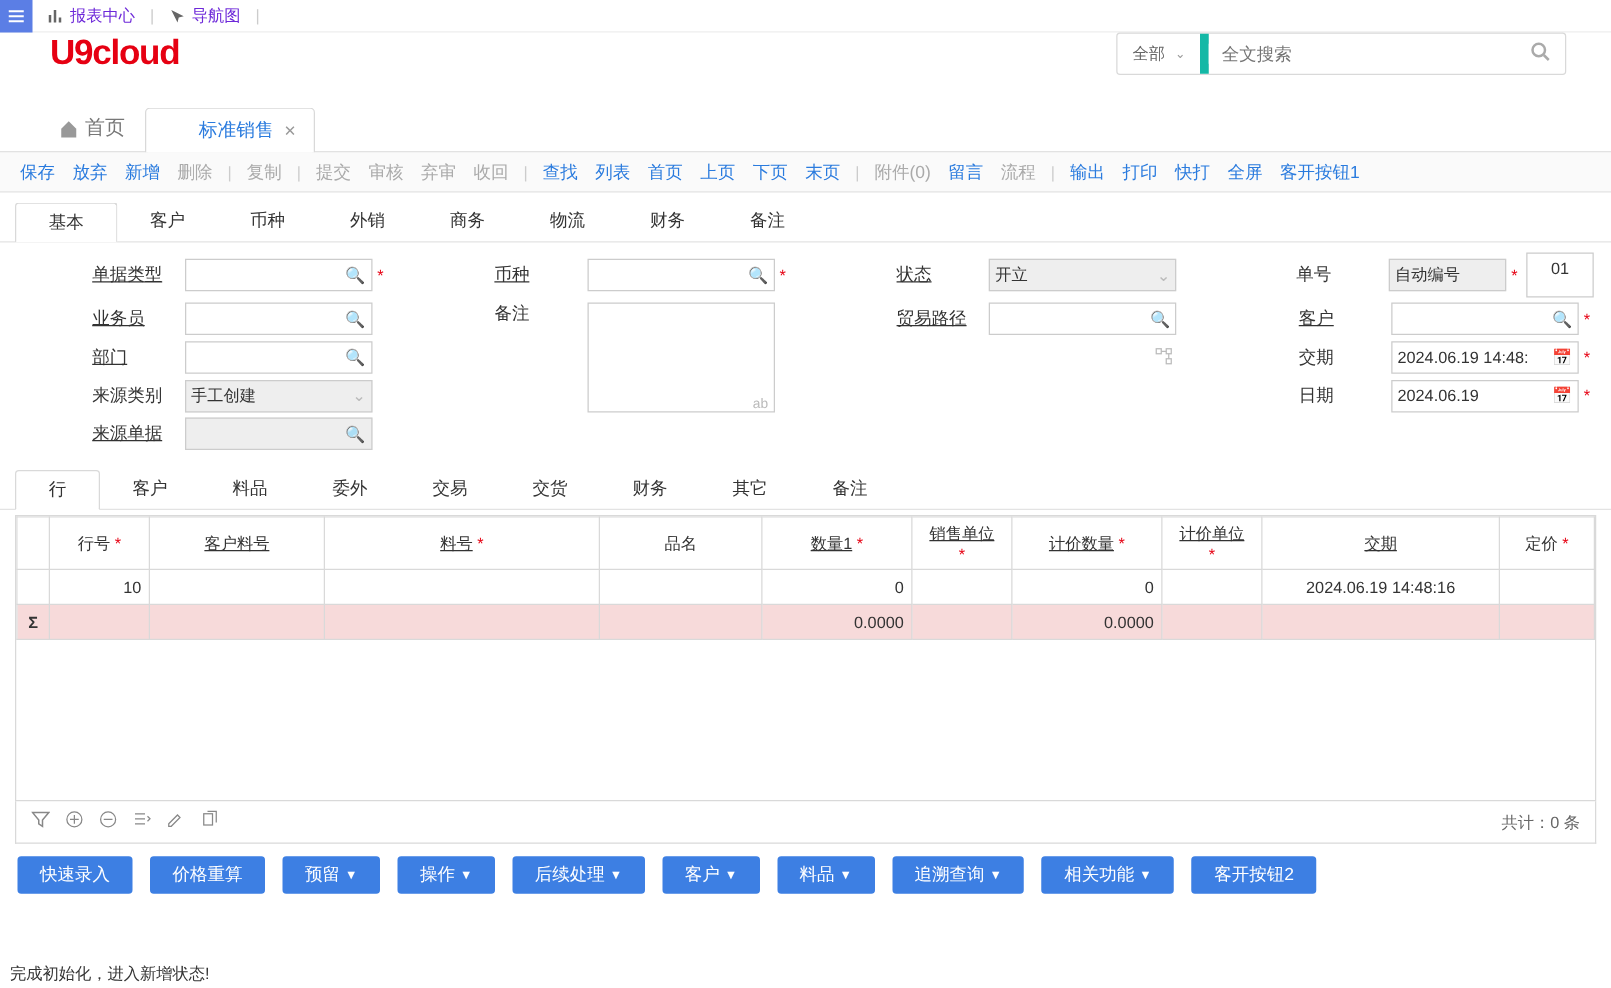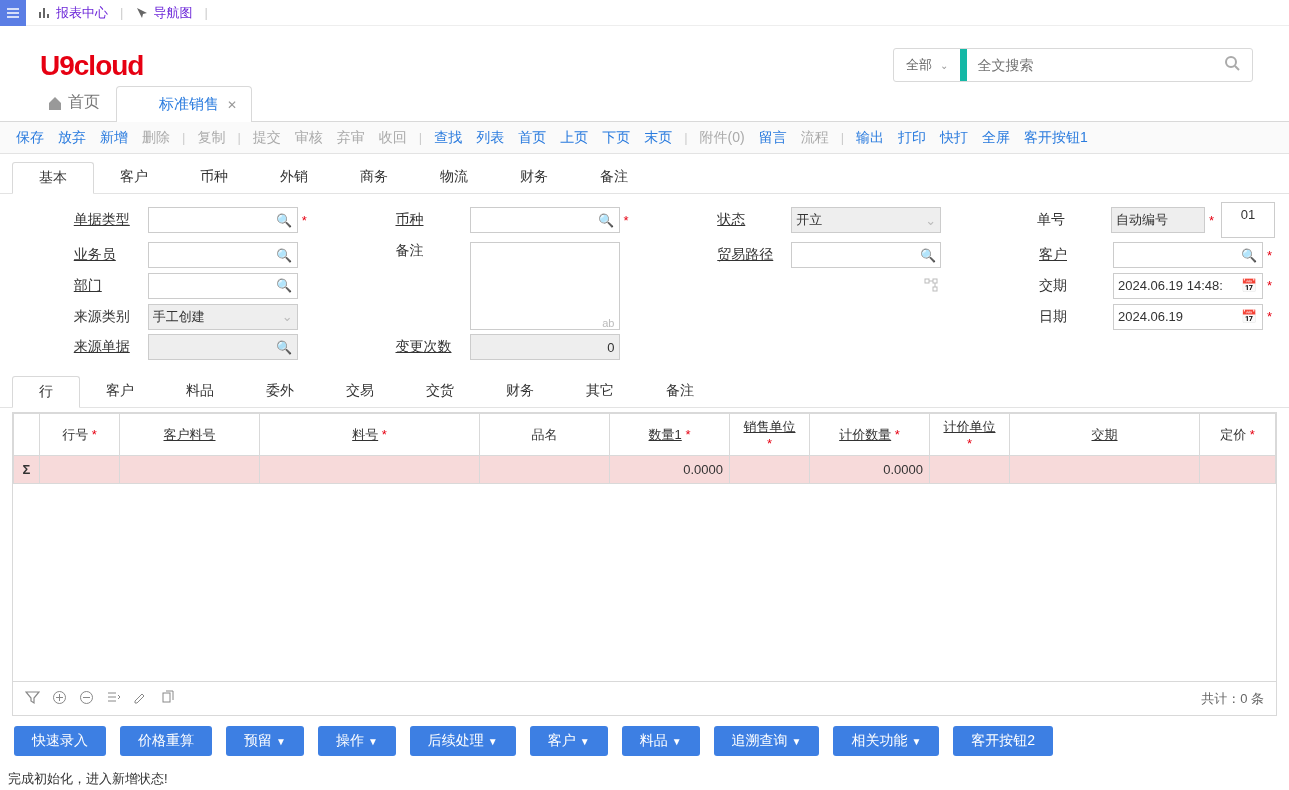--- a/index.html
+++ b/index.html
@@ -5,21 +5,21 @@
 *{box-sizing:border-box;margin:0;padding:0;font-family:"Microsoft YaHei",Arial,sans-serif;}
 body{background:#fff;font-size:13px;color:#333;width:1289px;height:790px;overflow:hidden;position:relative;}
 
 
 .topbar{height:26px;background:#fff;border-bottom:1px solid #eee;display:flex;align-items:center;padding:0 0;}
 .menu-btn{width:26px;height:26px;background:#5b7ee5;display:flex;align-items:center;justify-content:center;color:#fff;cursor:pointer;}
 .topbar-item{padding:0 12px;color:#6d28d9;cursor:pointer;display:flex;align-items:center;gap:4px;}
 .topbar-sep{color:#ccc;}
 
 
-.brandrow{height:56px;display:flex;align-items:flex-end;padding:0 36px 0 40px;justify-content:space-between;}
+.brandrow{height:56px;display:flex;align-items:flex-start;padding:0 36px 0 40px;justify-content:space-between;}
 .brand{font-size:28px;font-weight:700;color:#e60012;letter-spacing:-1px;}
 .searchbox{display:flex;align-items:center;border:1px solid #d9d9d9;border-radius:3px;height:34px;width:360px;}
 .search-scope{padding:0 12px;color:#666;display:flex;align-items:center;gap:8px;border-right:7px solid #14b8a6;height:100%;cursor:pointer;}
 .search-input{flex:1;border:none;outline:none;padding:0 10px;font-size:14px;color:#999;}
 .search-icon{width:40px;text-align:center;color:#999;font-size:18px;cursor:pointer;}
 
 
 .pagetabs{height:40px;display:flex;align-items:flex-end;padding:0 40px;border-bottom:1px solid #d9d9d9;}
 .hometab{display:flex;align-items:center;gap:4px;color:#777;padding:0 16px 8px 6px;cursor:pointer;font-size:16px;}
 .pagetab{border:1px solid #d9d9d9;border-bottom:none;border-radius:4px 4px 0 0;padding:8px 14px;background:#fff;display:flex;align-items:center;gap:8px;margin-bottom:-1px;}
@@ -52,21 +52,21 @@
 .remark-area .ctrl{height:88px;align-items:flex-end;justify-content:flex-end;}
 .remark-area .ctrl span.ab{color:#bbb;font-size:11px;}
 .trade-icon{height:26px;width:150px;display:flex;justify-content:flex-end;align-items:center;}
 
 
 .detailtabs{display:flex;padding:6px 12px 0 12px;border-bottom:1px solid #e3e3e3;}
 .detailtab{padding:6px 26px;cursor:pointer;font-size:14px;color:#333;}
 .detailtab.active{border:1px solid #d9d9d9;border-bottom:1px solid #fff;border-radius:3px 3px 0 0;margin-bottom:-1px;background:#fff;font-weight:500;}
 
 
-.gridwrap{margin:4px 12px 0 12px;border:1px solid #d9d9d9;height:270px;overflow:hidden;position:relative;}
+.gridwrap{margin:4px 12px 0 12px;border:1px solid #d9d9d9;height:229px;overflow:hidden;position:relative;}
 .grid{width:100%;border-collapse:collapse;table-layout:fixed;}
 .grid th,.grid td{border:1px solid #d9d9d9;font-size:13px;padding:4px 6px;text-align:center;height:28px;}
 .grid th{background:#fff;font-weight:400;}
 .grid th .u{text-decoration:underline;}
 .grid th .req{color:#e60012;}
 .grid .sumrow td{background:#f7dada;color:#333;}
 .grid .sigma{color:#c0392b;font-weight:700;}
 .grid td.r{text-align:right;}
 .grid td.c{text-align:center;}
 
@@ -293,27 +293,20 @@
         <span>2024.06.19</span>
         <span class="picker">📅</span>
       </div>
     <span class="req">*</span>
   </div>
   <div class="field">
     <label class="u">来源单据</label>
     <div class="ctrl ro">
         <span></span>
         <span class="picker">🔍</span>
-      </div>
-    <span class="req"></span>
-  </div>
-  <div class="field">
-    <label class="u">变更次数</label>
-    <div class="ctrl ro" style="justify-content:flex-end;">
-        <span>0</span>
       </div>
     <span class="req"></span>
   </div>
   <div></div>
 </div>
 
 <div class="detailtabs">
   <div class="detailtab active">行</div>
   <div class="detailtab">客户</div>
   <div class="detailtab">料品</div>
@@ -349,20 +342,33 @@
       <th><span>品名</span></th>
       <th><span class="u">数量1</span> <span class="req">*</span></th>
       <th><span class="u">销售单位</span><br><span class="req">*</span></th>
       <th><span class="u">计价数量</span> <span class="req">*</span></th>
       <th><span class="u">计价单位</span><br><span class="req">*</span></th>
       <th><span class="u">交期</span></th>
       <th><span>定价</span> <span class="req">*</span></th>
     </tr>
   </thead>
   <tbody>
+    <tr>
+      <td></td>
+      <td class="r">10</td>
+      <td></td>
+      <td></td>
+      <td></td>
+      <td class="r">0</td>
+      <td></td>
+      <td class="r">0</td>
+      <td></td>
+      <td class="c">2024.06.19 14:48:16</td>
+      <td></td>
+    </tr>
     <tr class="sumrow">
       <td class="sigma">Σ</td>
       <td></td>
           <td></td>
           <td></td>
           <td></td>
       <td class="r">0.0000</td>
       <td></td>
       <td class="r">0.0000</td>
       <td></td>

